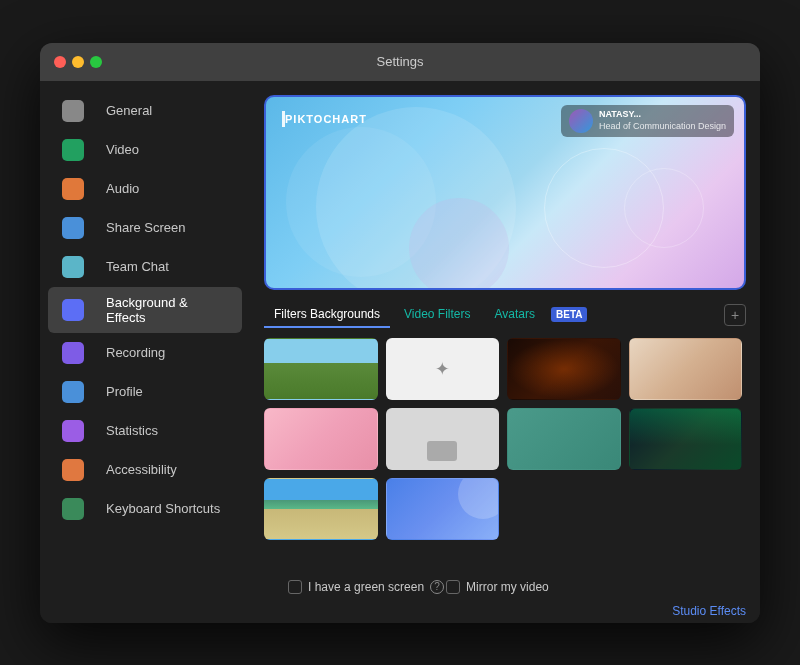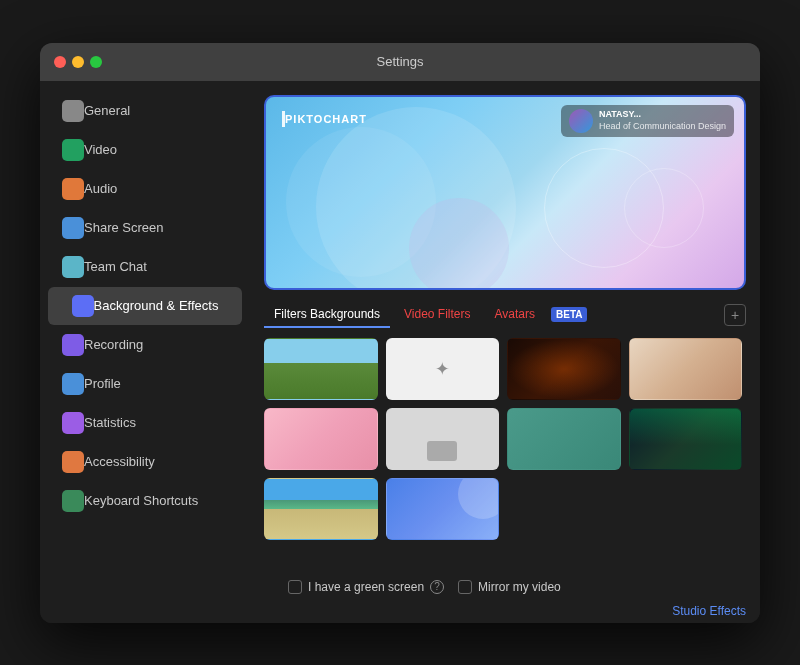--- a/index.html
+++ b/index.html
@@ -59,21 +59,21 @@
     .sidebar {
       width: 210px;
       background: #1e1e1e;
       padding: 10px 0;
       flex-shrink: 0;
       overflow-y: auto;
     }
     .sidebar-item {
       display: flex;
       align-items: center;
-      gap: 0;
+      gap: 22px;
       padding: 8px 14px;
       cursor: pointer;
       border-radius: 6px;
       margin: 1px 8px;
       color: #c8c8c8;
       font-size: 13px;
     }
     .sidebar-item.active {
       background: #404040;
       color: #fff;
@@ -209,21 +209,21 @@
     }
     .tabs-row {
       display: flex;
       align-items: center;
       gap: 4px;
       margin-bottom: 10px;
     }
     .tab {
       padding: 5px 10px;
       font-size: 12px;
-      color: #ef4444;
+      color: #14b8a6;
       cursor: pointer;
       border-bottom: 2px solid transparent;
     }
     .tab.active {
       color: #fff;
       border-bottom: 2px solid #5b8cf5;
     }
     .tab-beta {
       background: #3a5ed6;
       color: #fff;
@@ -347,21 +347,21 @@
       top: -10px;
       right: -10px;
       width: 50px;
       height: 50px;
       border-radius: 50%;
       background: rgba(255,255,255,0.2);
     }
     .bottom-controls {
       display: flex;
       align-items: center;
-      gap: 14px;
+      gap: 2px;
       padding-top: 6px;
       padding-left: 24px;
     }
     .checkbox-item {
       display: flex;
       align-items: center;
       gap: 6px;
       cursor: pointer;
     }
     .checkbox {

